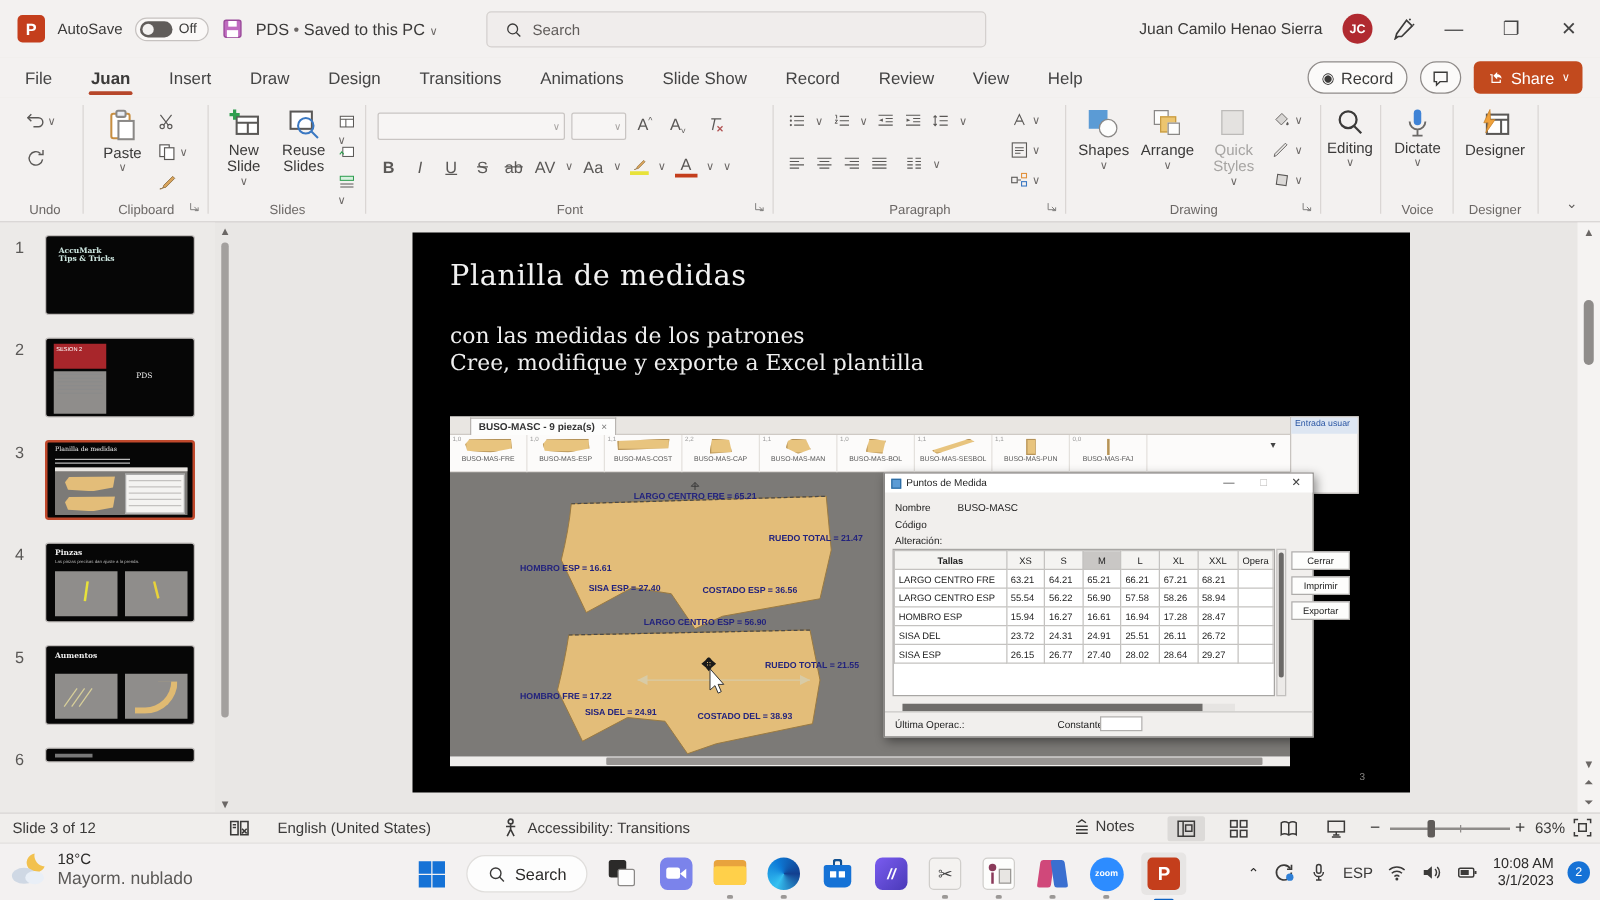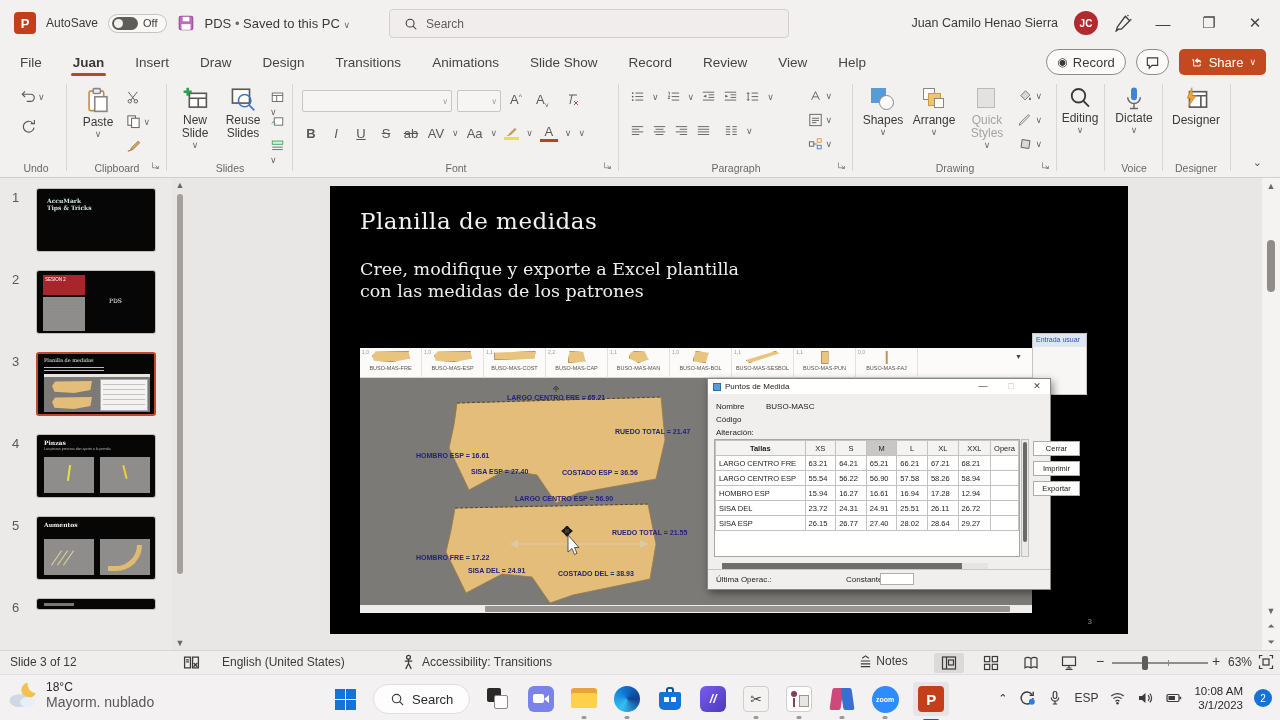--- a/index.html
+++ b/index.html
@@ -553,25 +553,31 @@
     </div>
   <div id="panel-scroll">
     <span class="sarrow" style="top:2px;width:12px">▲</span>
     <div class="pthumb" style="top:16px;height:380px"></div>
     <span class="sarrow" style="bottom:2px;width:12px">▼</span>
   </div>
 
   <div id="slide">
     <div id="slide-title" class="serif">Planilla de medidas</div>
     <div id="slide-sub" class="serif">
+      <div>con las medidas de los patrones</div>
       <div>Cree, modifique y exporte a Excel plantilla</div>
-      <div>con las medidas de los patrones</div>
     </div>
 
     <div id="appshot">
+      <div id="app-tabbar">
+        <div id="app-tab">
+          <span>BUSO-MASC  -  9 pieza(s)</span>
+          <span style="font-weight:normal;color:#777">×</span>
+        </div>
+      </div>
       <div id="app-strip">
           <div class="pcell">
             <span class="pcount">1,0</span>
             <span class="pshape" style="width: 38px; height: 11px; clip-path: polygon(2% 40%, 10% 6%, 98% 0px, 100% 70%, 55% 100%, 6% 88%);"></span>
             <span class="plabel">BUSO-MAS-FRE</span>
           </div>
           <div class="pcell">
             <span class="pcount">1,0</span>
             <span class="pshape" style="width: 38px; height: 11px; clip-path: polygon(2% 40%, 10% 6%, 98% 0px, 100% 70%, 55% 100%, 6% 88%);"></span>
             <span class="plabel">BUSO-MAS-ESP</span>
@@ -696,21 +702,21 @@
                 <td>58.94</td>
                 <td></td>
               </tr>
               <tr>
                 <td>HOMBRO ESP</td>
                 <td>15.94</td>
                 <td>16.27</td>
                 <td>16.61</td>
                 <td>16.94</td>
                 <td>17.28</td>
-                <td>12.94</td>
+                <td>28.47</td>
                 <td></td>
               </tr>
               <tr>
                 <td>SISA DEL</td>
                 <td>23.72</td>
                 <td>24.31</td>
                 <td>24.91</td>
                 <td>25.51</td>
                 <td>26.11</td>
                 <td>26.72</td>

